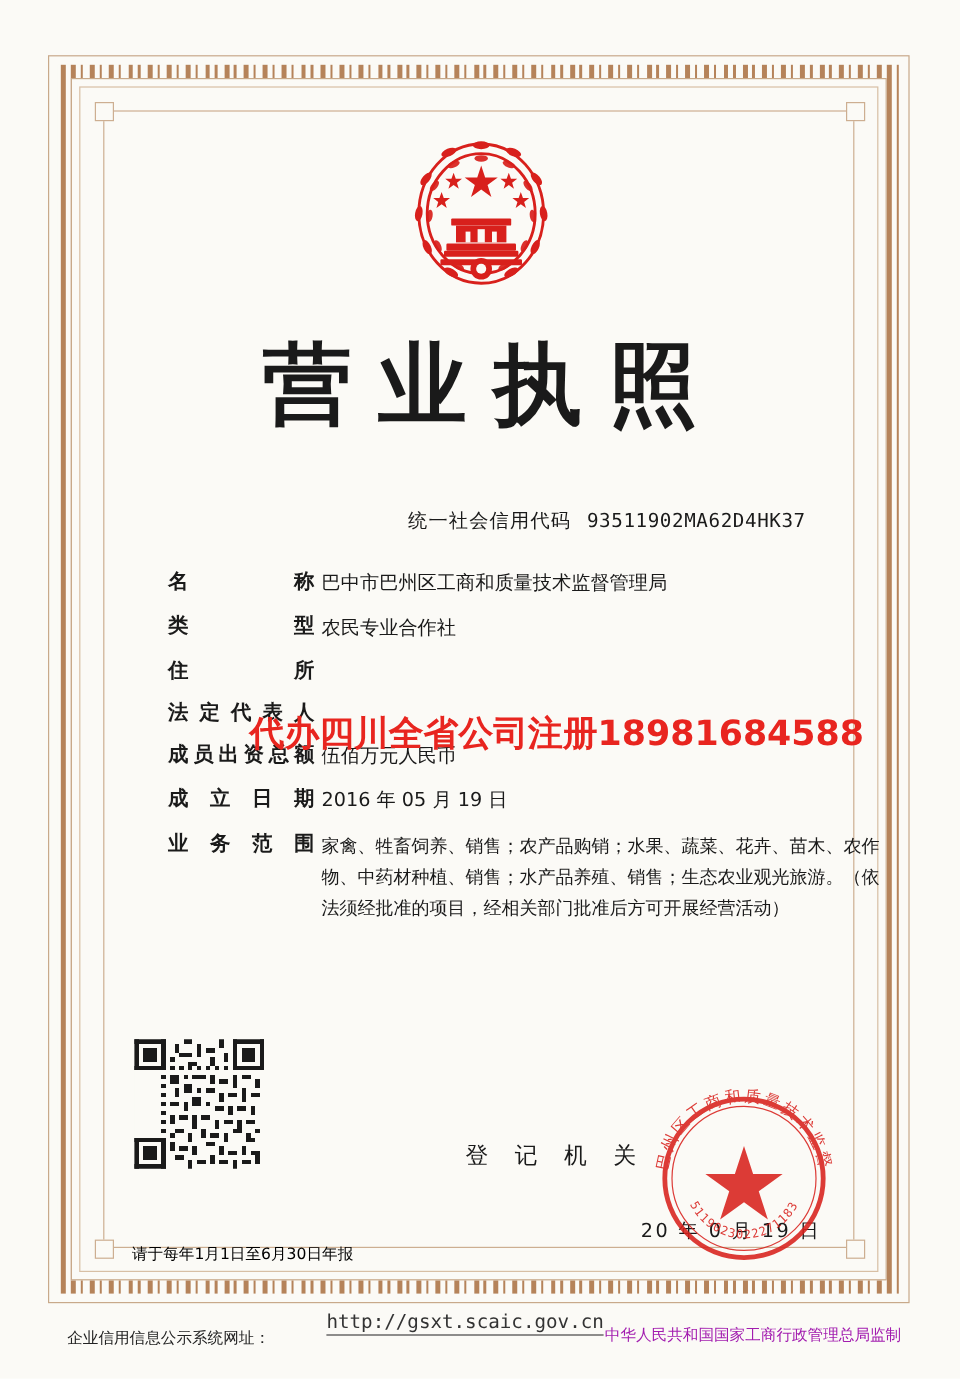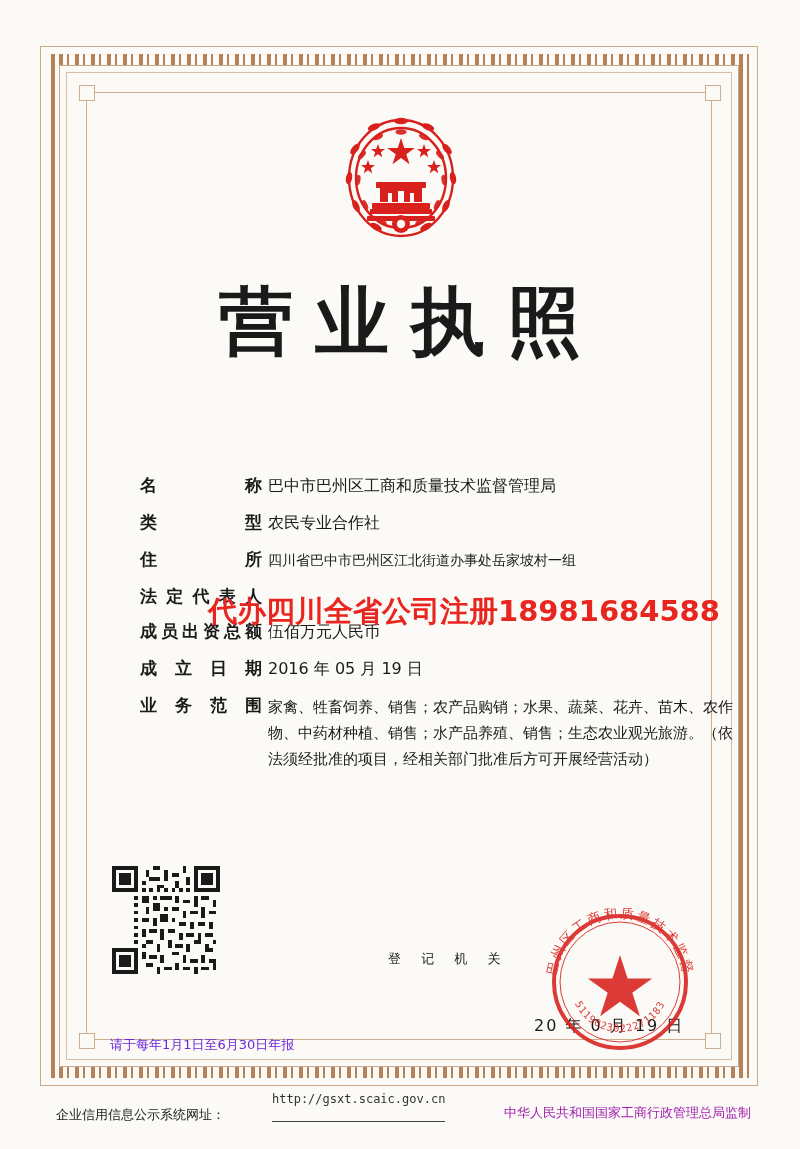--- a/index.html
+++ b/index.html
@@ -184,21 +184,21 @@
     top: 866px;
     width: 108px;
     height: 108px;
   }
 
   
   .reg-auth {
     position: absolute;
     left: 388px;
     top: 950px;
-    font-size: 13px;
+    font-size: 19px;
     letter-spacing: 8px;
     color: #1a1a1a;
   }
   .reg-date {
     position: absolute;
     left: 534px;
     top: 1016px;
     font-size: 16px;
     color: #1a1a1a;
     letter-spacing: 2px;
@@ -212,31 +212,31 @@
     width: 168px;
     height: 168px;
   }
 
   
   .annual-note {
     position: absolute;
     left: 110px;
     top: 1036px;
     font-size: 13px;
-    color: #6d28d9;
+    color: #000000;
   }
   .gsxt-url {
     position: absolute;
     left: 272px;
     top: 1092px;
-    font-size: 12px;
+    font-size: 16px;
     font-family: "DejaVu Sans Mono", "Liberation Mono", monospace;
     color: #333;
     border-bottom: 1px solid #444;
-    padding-bottom: 15px;
+    padding-bottom: 1px;
   }
   .footer-left {
     position: absolute;
     left: 56px;
     top: 1106px;
     font-size: 13px;
     color: #222;
   }
   .footer-right {
     position: absolute;
@@ -316,20 +316,24 @@
         </g>
 
         <circle cx="61" cy="116" r="9"></circle>
         <circle cx="61" cy="116" r="4.2" fill="#fbfaf6"></circle>
       </g>
     </svg>
   </div>
 
   <div class="title">营业执照</div>
 
+  <div class="credit-row">
+    <span class="credit-label">统一社会信用代码</span>
+    <span class="credit-value">93511902MA62D4HK37</span>
+  </div>
 
   <div class="fields">
 
     <div class="field-row">
       <div class="field-label">
         <span>名</span>
         <span>称</span>
       </div>
       <div class="field-value">巴中市巴州区工商和质量技术监督管理局</div>
     </div>
@@ -340,21 +344,20 @@
         <span>型</span>
       </div>
       <div class="field-value">农民专业合作社</div>
     </div>
 
     <div class="field-row">
       <div class="field-label">
         <span>住</span>
         <span>所</span>
       </div>
-      <div class="field-value small">四川省巴中市巴州区江北街道办事处岳家坡村一组</div>
     </div>
 
     <div class="field-row">
       <div class="field-label">
         <span>法</span>
         <span>定</span>
         <span>代</span>
         <span>表</span>
         <span>人</span>
       </div>

